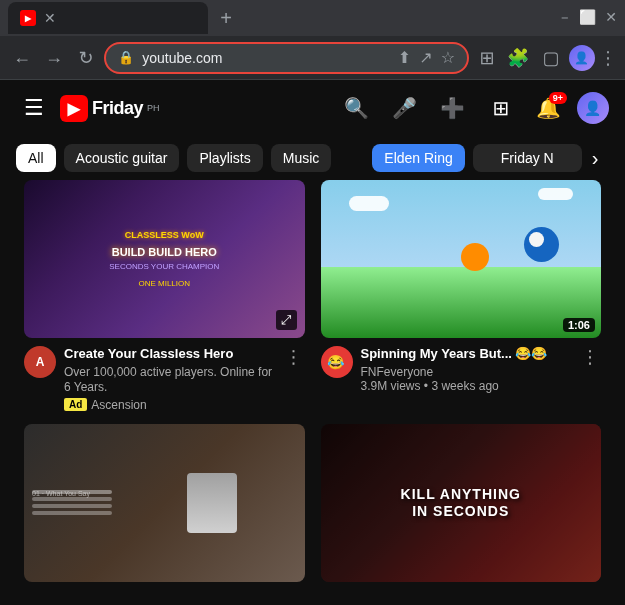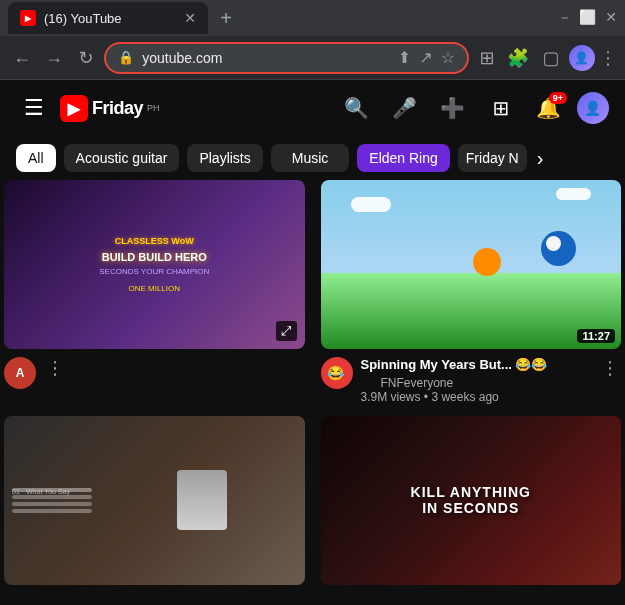--- a/index.html
+++ b/index.html
@@ -6,21 +6,20 @@
     body { width: 625px; height: 605px; font-family: Arial, sans-serif; background: #0f0f0f; color: #fff; overflow: hidden; }
   </style>
 </head>
 <body>
 
 <div>
 
   <div style="display:flex;align-items:center;height:36px;padding:0 8px;gap:4px;background:#35363a;">
     <div style="display:flex;align-items:center;background:#202124;border-radius:8px 8px 0 0;padding:0 12px;height:32px;gap:8px;min-width:200px;">
       <div style="width:16px;height:16px;background:red;border-radius:3px;display:flex;align-items:center;justify-content:center;font-size:8px;color:white;font-weight:bold;">▶</div>
-      <span style="font-size:13px;color:#e8eaed;flex:1;white-space:nowrap;overflow:hidden;text-overflow:ellipsis;max-width:150px;">(16) YouTube</span>
       <span style="color:#9aa0a6;font-size:14px;cursor:pointer;">✕</span>
     </div>
     <div style="width:28px;height:28px;display:flex;align-items:center;justify-content:center;border-radius:50%;color:#9aa0a6;font-size:20px;cursor:pointer;">+</div>
     <div style="margin-left:auto;display:flex;gap:8px;color:#9aa0a6;font-size:14px;">
       <span style="cursor:pointer;">－</span>
       <span style="cursor:pointer;">⬜</span>
       <span style="cursor:pointer;">✕</span>
     </div>
   </div>
 
@@ -67,40 +66,48 @@
       🔔
       <span style="position:absolute;top:4px;right:2px;background:red;color:white;font-size:9px;border-radius:8px;padding:1px 4px;font-weight:bold;">9+</span>
     </div>
     <div style="width:32px;height:32px;border-radius:50%;background:linear-gradient(135deg,#6366f1,#a78bfa);display:flex;align-items:center;justify-content:center;cursor:pointer;font-size:14px;">👤</div>
   </div>
 
   <div style="display:flex;align-items:center;padding:8px 16px;gap:8px;background:#0f0f0f;overflow:hidden;">
     <div style="border-radius:8px;padding:6px 12px;font-size:14px;cursor:pointer;white-space:nowrap;font-weight:500;background:#fff;color:#0f0f0f;">All</div>
     <div style="border-radius:8px;padding:6px 12px;font-size:14px;cursor:pointer;white-space:nowrap;font-weight:500;background:#272727;color:#fff;">Acoustic guitar</div>
     <div style="border-radius:8px;padding:6px 12px;font-size:14px;cursor:pointer;white-space:nowrap;font-weight:500;background:#272727;color:#fff;">Playlists</div>
-    <div style="border-radius:8px;padding:6px 21px;font-size:14px;cursor:pointer;white-space:nowrap;font-weight:500;background:#272727;color:#fff;">Music</div>
-    <div style="border-radius:8px;padding:6px 12px;font-size:14px;cursor:pointer;white-space:nowrap;font-weight:500;background:#6d28d9;color:#fff;">Elden Ring</div>
-    <div style="border-radius:8px;padding:6px 8px;font-size:14px;cursor:pointer;white-space:nowrap;font-weight:500;background:#272727;color:#fff;">Friday N</div>
+    <div style="border-radius:8px;padding:6px 12px;font-size:14px;cursor:pointer;white-space:nowrap;font-weight:500;background:#272727;color:#fff;">Music</div>
+    <div style="border-radius:8px;padding:6px 12px;font-size:14px;cursor:pointer;white-space:nowrap;font-weight:500;background:#3b82f6;color:#fff;margin-left:33px;">Elden Ring</div>
+    <div style="border-radius:8px;padding:6px 28px;font-size:14px;cursor:pointer;white-space:nowrap;font-weight:500;background:#272727;color:#fff;">Friday N</div>
     <span style="color:#fff;font-size:20px;cursor:pointer;margin-left:2px;">›</span>
   </div>
 
-  <div style="display:grid;grid-template-columns:1fr 1fr;gap:0;padding:0 4px;background:#0f0f0f;">
+  <div style="display:grid;grid-template-columns:1fr 1fr;gap:0;padding:0 24px;background:#0f0f0f;">
 
     <div style="margin-right:8px;margin-bottom:12px;cursor:pointer;">
       <div style="width:100%;aspect-ratio:16/9;border-radius:8px;overflow:hidden;position:relative;">
         <div style="width:100%;height:100%;background:linear-gradient(135deg,#1a0a2e 0%,#3d1a5c 30%,#5a2d82 60%,#8b4a8b 100%);position:relative;display:flex;flex-direction:column;align-items:center;justify-content:center;gap:4px;">
           <div style="color:#ffd700;font-weight:bold;font-size:9px;text-align:center;text-shadow:0 0 4px #ff8c00;line-height:1.3;">CLASSLESS WoW</div>
           <div style="color:#fff;font-weight:bold;font-size:11px;text-shadow:0 0 6px #ffa500;">BUILD BUILD HERO</div>
           <div style="color:#c0a0ff;font-size:8px;">SECONDS YOUR CHAMPION</div>
           <div style="color:#ffd700;font-size:8px;margin-top:4px;">ONE MILLION</div>
           <div style="position:absolute;right:8px;bottom:8px;background:rgba(0,0,0,0.75);color:#fff;font-size:13px;padding:2px 5px;border-radius:3px;">⤢</div>
         </div>
       </div>
       <div style="display:flex;gap:8px;padding:8px 0 0 0;align-items:flex-start;">
         <div style="width:32px;height:32px;border-radius:50%;flex-shrink:0;background:#c0392b;display:flex;align-items:center;justify-content:center;font-size:12px;color:white;font-weight:bold;">A</div>
+        <div style="flex:1;">
+          <div style="font-size:13px;font-weight:600;color:#fff;line-height:1.3;">Create Your Classless Hero</div>
+          <div style="font-size:12px;color:#aaa;margin-top:2px;line-height:1.3;">Over 100,000 active players. Online for 6 Years.</div>
+          <div style="font-size:12px;color:#aaa;margin-top:2px;display:flex;align-items:center;gap:4px;">
+            <span style="display:inline-block;background:#f5e642;color:#000;font-size:10px;font-weight:bold;padding:1px 5px;border-radius:2px;">Ad</span>
+            <span>Ascension</span>
+          </div>
+        </div>
         <span style="color:#aaa;font-size:18px;cursor:pointer;padding:0 2px;">⋮</span>
       </div>
     </div>
 
     <div style="margin-left:8px;margin-bottom:12px;cursor:pointer;">
       <div style="width:100%;aspect-ratio:16/9;border-radius:8px;overflow:hidden;position:relative;">
         <div style="width:100%;height:100%;position:relative;overflow:hidden;">
 
           <div style="width:100%;height:60%;background:linear-gradient(180deg,#87ceeb 0%,#b0d8f5 100%);position:absolute;top:0;"></div>
 
@@ -108,27 +115,27 @@
           <div style="position:absolute;top:5%;right:10%;width:35px;height:12px;background:white;border-radius:10px;opacity:0.9;"></div>
 
           <div style="width:100%;height:45%;background:linear-gradient(180deg,#90ee90 0%,#228b22 100%);position:absolute;bottom:0;"></div>
 
           <div style="position:absolute;top:30%;right:15%;width:35px;height:35px;background:#1565c0;border-radius:50%;display:flex;align-items:center;justify-content:center;">
             <div style="width:15px;height:15px;background:#f5f5f5;border-radius:50%;position:absolute;top:5px;left:5px;"></div>
           </div>
 
           <div style="position:absolute;top:40%;right:40%;width:28px;height:28px;background:#ff8c00;border-radius:50%;"></div>
         </div>
-        <div style="position:absolute;bottom:6px;right:6px;background:rgba(0,0,0,0.85);color:#fff;font-size:11px;padding:1px 5px;border-radius:4px;font-weight:600;">11:27</div>
+        <div style="position:absolute;bottom:6px;right:6px;background:rgba(0,0,0,0.85);color:#fff;font-size:11px;padding:1px 5px;border-radius:4px;font-weight:600;">1:06</div>
       </div>
       <div style="display:flex;gap:8px;padding:8px 0 0 0;align-items:flex-start;">
         <div style="width:32px;height:32px;border-radius:50%;flex-shrink:0;background:#e53935;display:flex;align-items:center;justify-content:center;font-size:14px;">😂</div>
         <div style="flex:1;">
           <div style="font-size:13px;font-weight:600;color:#fff;line-height:1.3;">Spinning My Years But... 😂😂</div>
-          <div style="font-size:12px;color:#aaa;margin-top:2px;margin-left:20px;">FNFeveryone</div>
+          <div style="font-size:12px;color:#aaa;margin-top:2px;">FNFeveryone</div>
           <div style="font-size:12px;color:#aaa;">3.9M views • 3 weeks ago</div>
         </div>
         <span style="color:#aaa;font-size:18px;cursor:pointer;padding:0 2px;">⋮</span>
       </div>
     </div>
 
     <div style="margin-right:8px;cursor:pointer;">
       <div style="width:100%;aspect-ratio:16/9;border-radius:8px;overflow:hidden;position:relative;">
         <div style="width:100%;height:100%;background:linear-gradient(135deg,#2c2c2c 0%,#4a3728 50%,#6b5a4e 100%);display:flex;align-items:center;">
           <div style="padding:8px;display:flex;flex-direction:column;gap:3px;opacity:0.8;">

